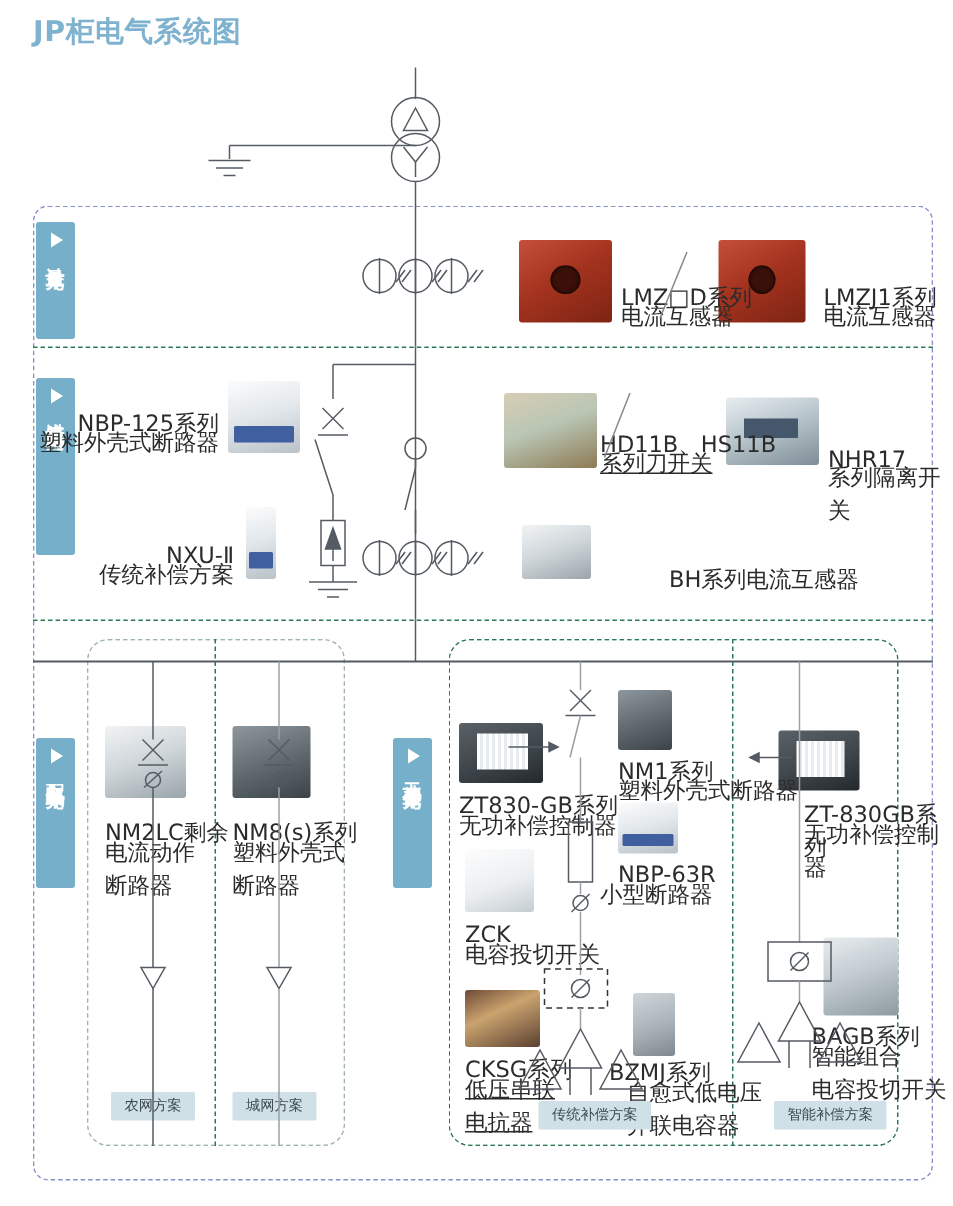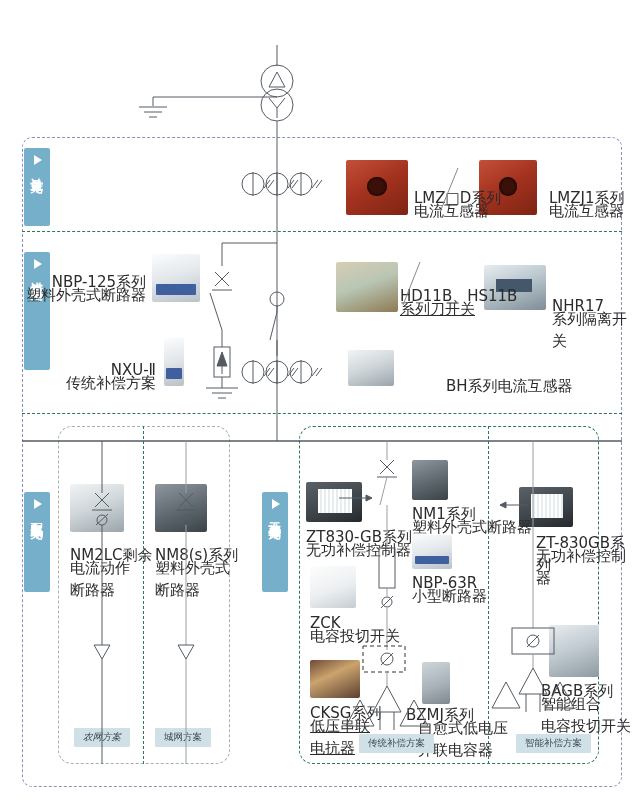--- a/index.html
+++ b/index.html
@@ -56,20 +56,21 @@
   .ph-bagb{background:linear-gradient(160deg,#e8ecef 0%,#c3ccd2 45%,#8e9aa1 100%);}
 
   
   #sym{position:absolute;left:0;top:0;width:635px;height:804px;pointer-events:none;}
 </style>
 </head>
 <body>
 
 <div id="page">
 
+  <div id="title">JP柜电气系统图</div>
 
   <div class="outer-frame" style="left:22px;top:137px;width:600px;height:650px;"></div>
   <div class="sec-sep" style="left:22px;top:231px;width:600px;"></div>
   <div class="sec-sep" style="left:22px;top:413px;width:600px;"></div>
 
   <div class="grp-gray" style="left:58px;top:426px;width:172px;height:338px;"></div>
   <div class="vdash" style="left:143px;top:426px;height:338px;"></div>
 
   <div class="grp" style="left:299px;top:426px;width:300px;height:338px;"></div>
   <div class="vdash" style="left:488px;top:426px;height:338px;"></div>
@@ -136,32 +137,32 @@
   <div class="lbl" style="left:306px;top:540px;">无功补偿控制器</div>
   <div class="lbl" style="left:310px;top:613px;">ZCK</div>
   <div class="lbl" style="left:310px;top:626px;">电容投切开关</div>
   <div class="lbl" style="left:310px;top:703px;">CKSG系列</div>
   <div class="lbl" style="left:310px;top:716px;text-decoration:underline;">低压串联
 电抗器</div>
 
   <div class="lbl" style="left:412px;top:504px;">NM1系列</div>
   <div class="lbl" style="left:412px;top:517px;">塑料外壳式断路器</div>
   <div class="lbl" style="left:412px;top:573px;">NBP-63R</div>
-  <div class="lbl" style="left:412px;top:586px;">小型断路器</div>
+  <div class="lbl" style="left:400px;top:586px;">小型断路器</div>
   <div class="lbl" style="left:406px;top:705px;">BZMJ系列</div>
   <div class="lbl" style="left:418px;top:718px;">自愈式低电压
 并联电容器</div>
 
   <div class="lbl" style="left:536px;top:533px;">ZT-830GB系列</div>
   <div class="lbl" style="left:536px;top:546px;">无功补偿控制器</div>
   <div class="lbl" style="left:541px;top:681px;">BAGB系列</div>
   <div class="lbl" style="left:541px;top:694px;">智能组合
 电容投切开关</div>
 
-  <div class="pill" style="left:74px;top:728px;font-style:italic;">农网方案</div>
+  <div class="pill" style="left:74px;top:728px;">农网方案</div>
   <div class="pill" style="left:155px;top:728px;">城网方案</div>
   <div class="pill" style="left:359px;top:734px;">传统补偿方案</div>
   <div class="pill" style="left:516px;top:734px;">智能补偿方案</div>
 
   <svg id="sym" viewBox="0 0 635 804" xmlns="http://www.w3.org/2000/svg">
     <g stroke="#555b63" stroke-width="1" fill="none">
 
       <line x1="277" y1="45" x2="277" y2="66"></line>
       <circle cx="277" cy="81" r="16"></circle>
       <polygon points="277,72 285,87 269,87"></polygon>

